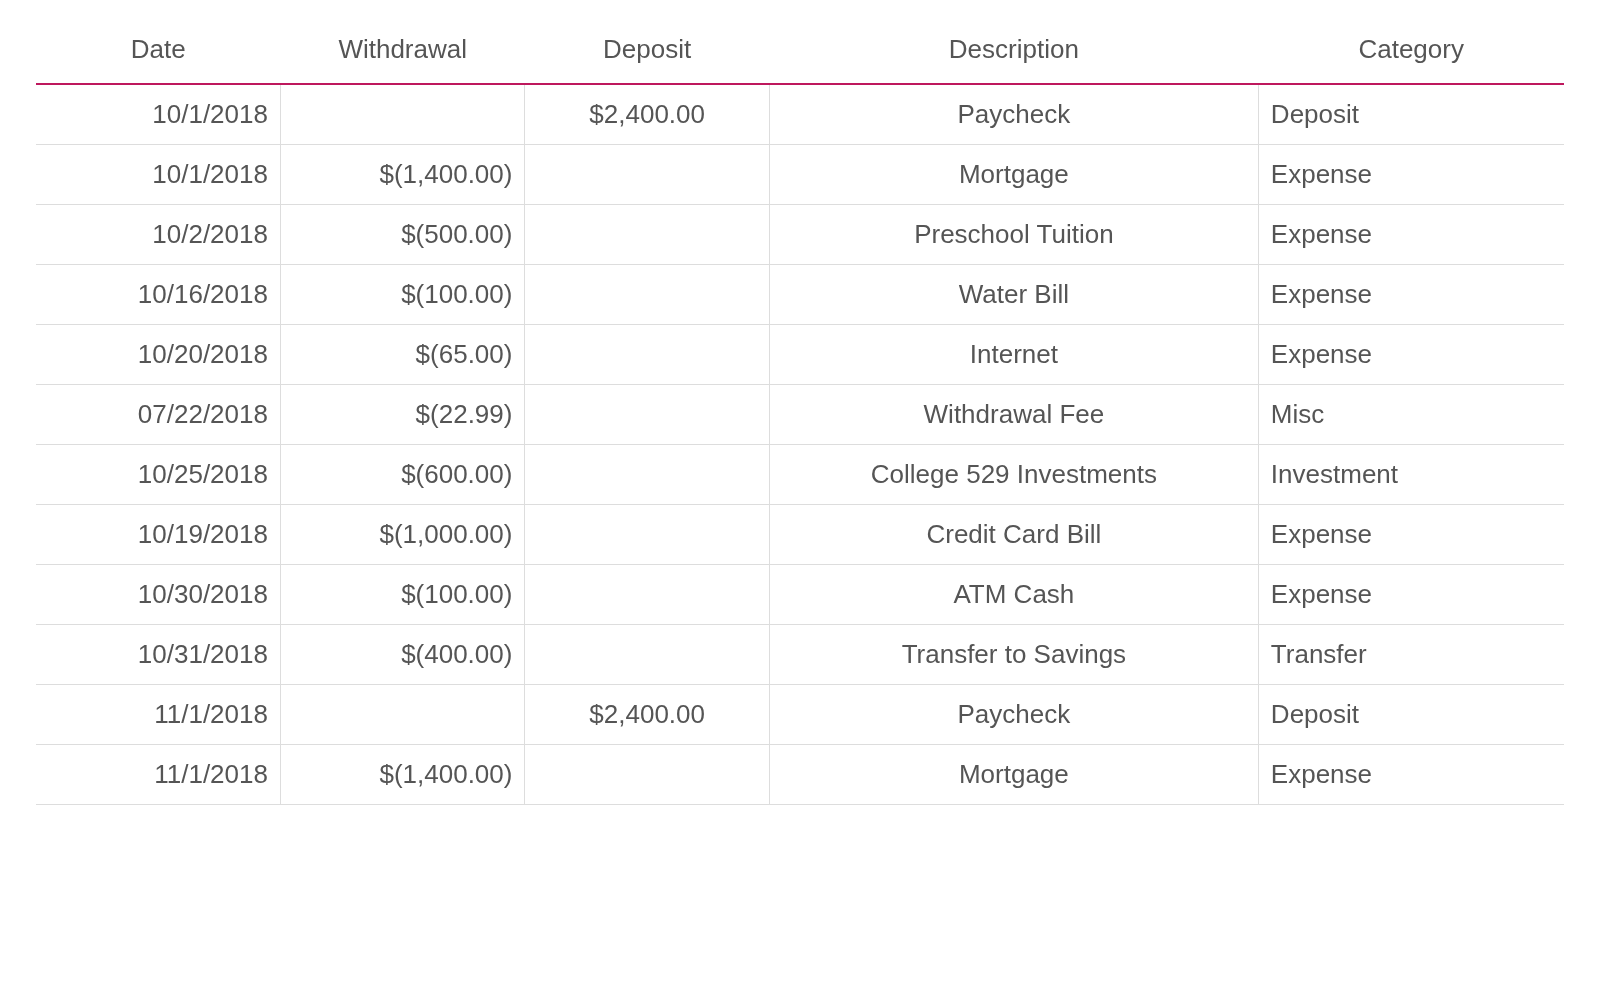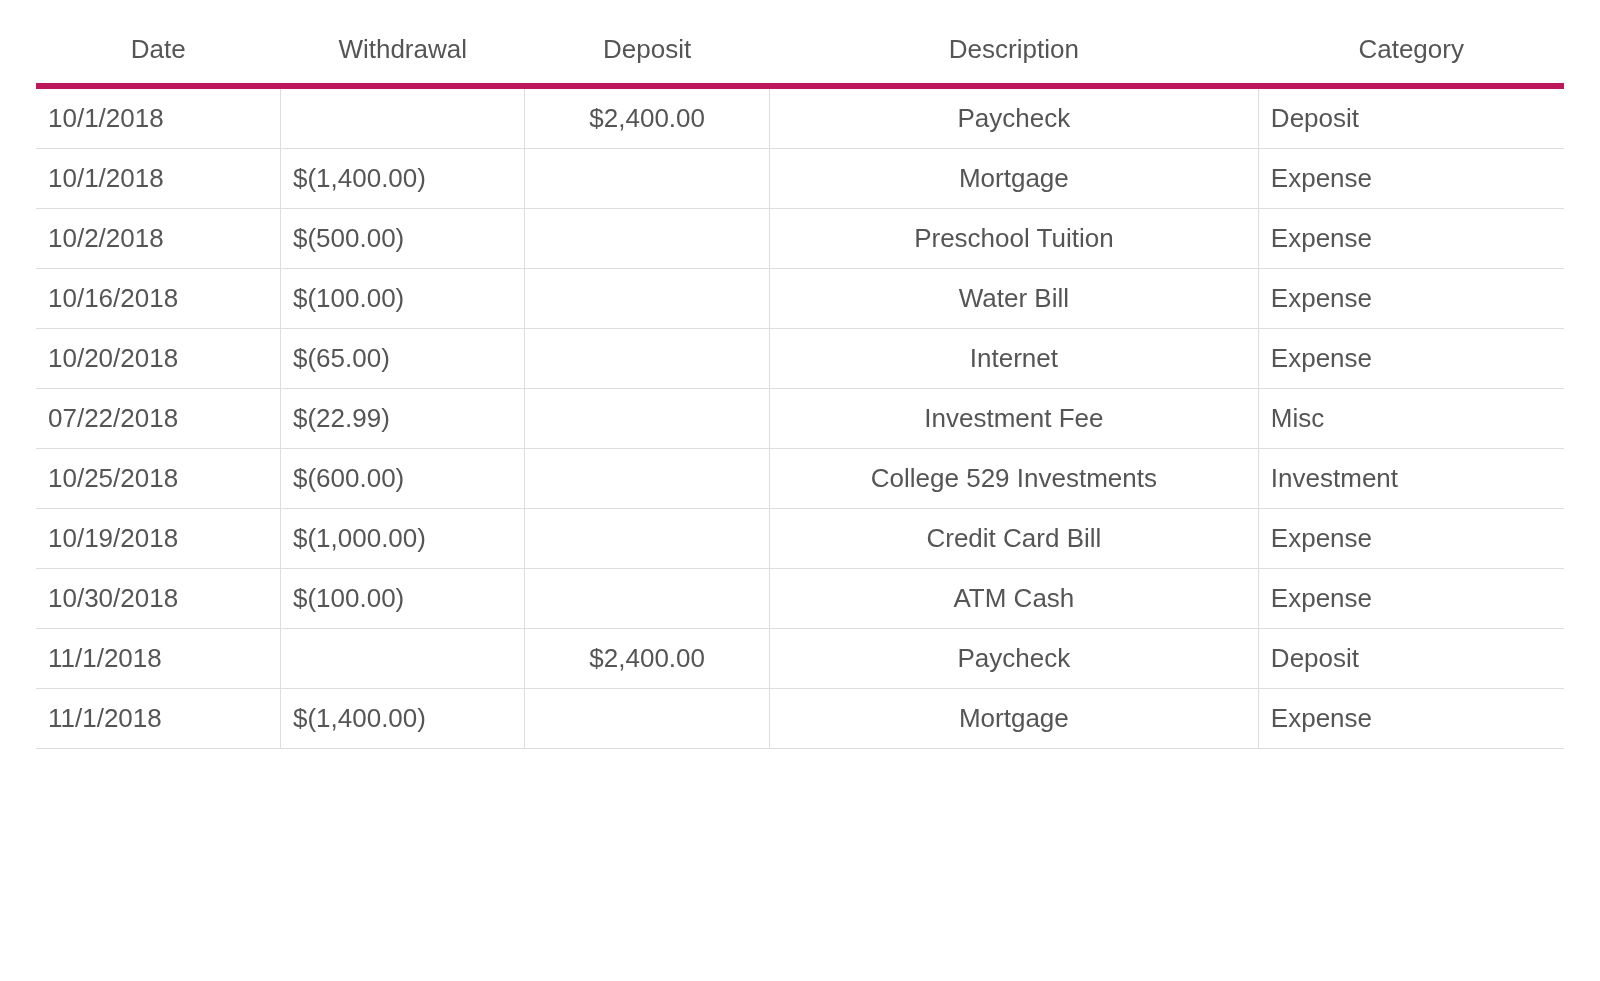--- a/index.html
+++ b/index.html
@@ -16,38 +16,38 @@
     table {
       width: 100%;
       border-collapse: collapse;
     }
     thead th {
       font-weight: 400;
       color: #555;
       font-size: 26px;
       padding: 14px 12px 18px 12px;
       text-align: center;
-      border-bottom: 6px solid #be185d;
+      border-bottom: 2px solid #be185d;
     }
     tbody td {
       font-size: 26px;
       color: #555;
       padding: 14px 12px;
       border: 1px solid #ddd;
       vertical-align: middle;
       white-space: nowrap;
     }
     tbody tr td:first-child {
       border-left: none;
     }
     tbody tr td:last-child {
       border-right: none;
     }
-    .col-date   { width: 16%; text-align: left; }
-    .col-wd     { width: 16%; text-align: left; }
+    .col-date   { width: 16%; text-align: right; }
+    .col-wd     { width: 16%; text-align: right; }
     .col-dep    { width: 16%; text-align: center; }
     .col-desc   { width: 32%; text-align: center; }
     .col-cat    { width: 20%; text-align: left; }
     thead .col-date,
     thead .col-wd,
     thead .col-dep,
     thead .col-desc,
     thead .col-cat { text-align: center; }
   </style>
 </head>
@@ -96,21 +96,21 @@
         <td class="col-date">10/20/2018</td>
         <td class="col-wd">$(65.00)</td>
         <td class="col-dep"></td>
         <td class="col-desc">Internet</td>
         <td class="col-cat">Expense</td>
       </tr>
       <tr>
         <td class="col-date">07/22/2018</td>
         <td class="col-wd">$(22.99)</td>
         <td class="col-dep"></td>
-        <td class="col-desc">Investment Fee</td>
+        <td class="col-desc">Withdrawal Fee</td>
         <td class="col-cat">Misc</td>
       </tr>
       <tr>
         <td class="col-date">10/25/2018</td>
         <td class="col-wd">$(600.00)</td>
         <td class="col-dep"></td>
         <td class="col-desc">College 529 Investments</td>
         <td class="col-cat">Investment</td>
       </tr>
       <tr>
@@ -121,20 +121,27 @@
         <td class="col-cat">Expense</td>
       </tr>
       <tr>
         <td class="col-date">10/30/2018</td>
         <td class="col-wd">$(100.00)</td>
         <td class="col-dep"></td>
         <td class="col-desc">ATM Cash</td>
         <td class="col-cat">Expense</td>
       </tr>
       <tr>
+        <td class="col-date">10/31/2018</td>
+        <td class="col-wd">$(400.00)</td>
+        <td class="col-dep"></td>
+        <td class="col-desc">Transfer to Savings</td>
+        <td class="col-cat">Transfer</td>
+      </tr>
+      <tr>
         <td class="col-date">11/1/2018</td>
         <td class="col-wd"></td>
         <td class="col-dep">$2,400.00</td>
         <td class="col-desc">Paycheck</td>
         <td class="col-cat">Deposit</td>
       </tr>
       <tr>
         <td class="col-date">11/1/2018</td>
         <td class="col-wd">$(1,400.00)</td>
         <td class="col-dep"></td>

